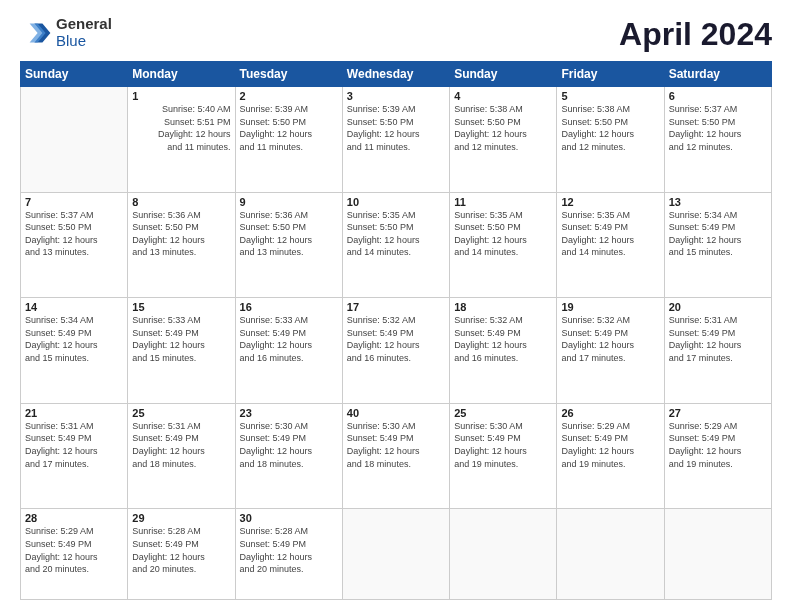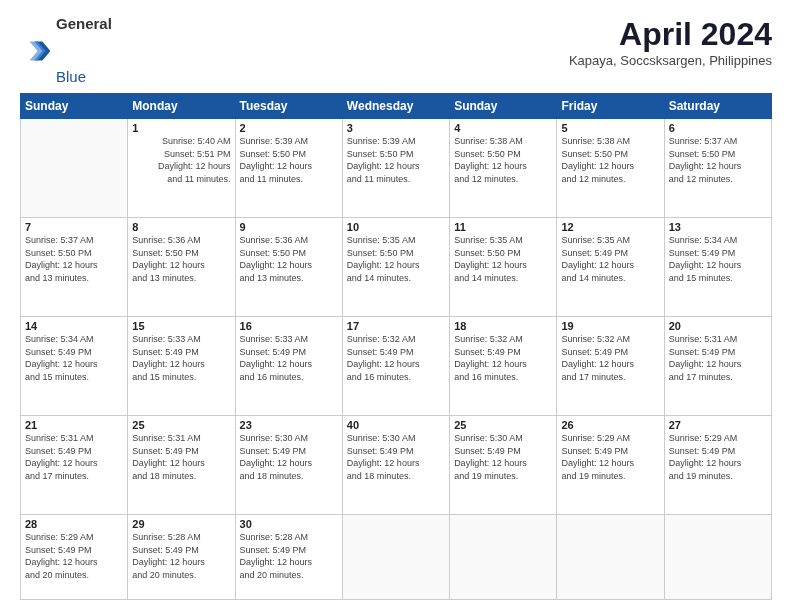--- a/index.html
+++ b/index.html
@@ -25,21 +25,20 @@
     }
     .logo {
       display: flex;
       align-items: center;
       gap: 4px;
     }
     .logo-text {
       display: flex;
       flex-direction: column;
       line-height: 1.1;
-      gap: 36px;
     }
     .logo-general {
       font-size: 15px;
       font-weight: bold;
       color: #333;
     }
     .logo-blue {
       font-size: 15px;
       font-weight: normal;
       color: #1a56a0;
@@ -117,21 +116,20 @@
         <polygon points="28,8 38,20 28,32 18,32 28,20 18,8" fill="#1a56a0"></polygon>
         <polygon points="22,8 32,20 22,32 12,32 22,20 12,8" fill="#4a90d9" opacity="0.7"></polygon>
       </svg>
       <div class="logo-text">
         <span class="logo-general">General</span>
         <span class="logo-blue">Blue</span>
       </div>
     </div>
     <div class="title-area">
       <div class="month-title">April 2024</div>
-      <div class="subtitle">Kapaya, Soccsksargen, Philippines</div>
     </div>
   </div>
 
   <table class="calendar" id="cal-table">
     <thead id="cal-head">
         <tr>
           <th>Sunday</th>
           <th>Monday</th>
           <th>Tuesday</th>
           <th>Wednesday</th>

